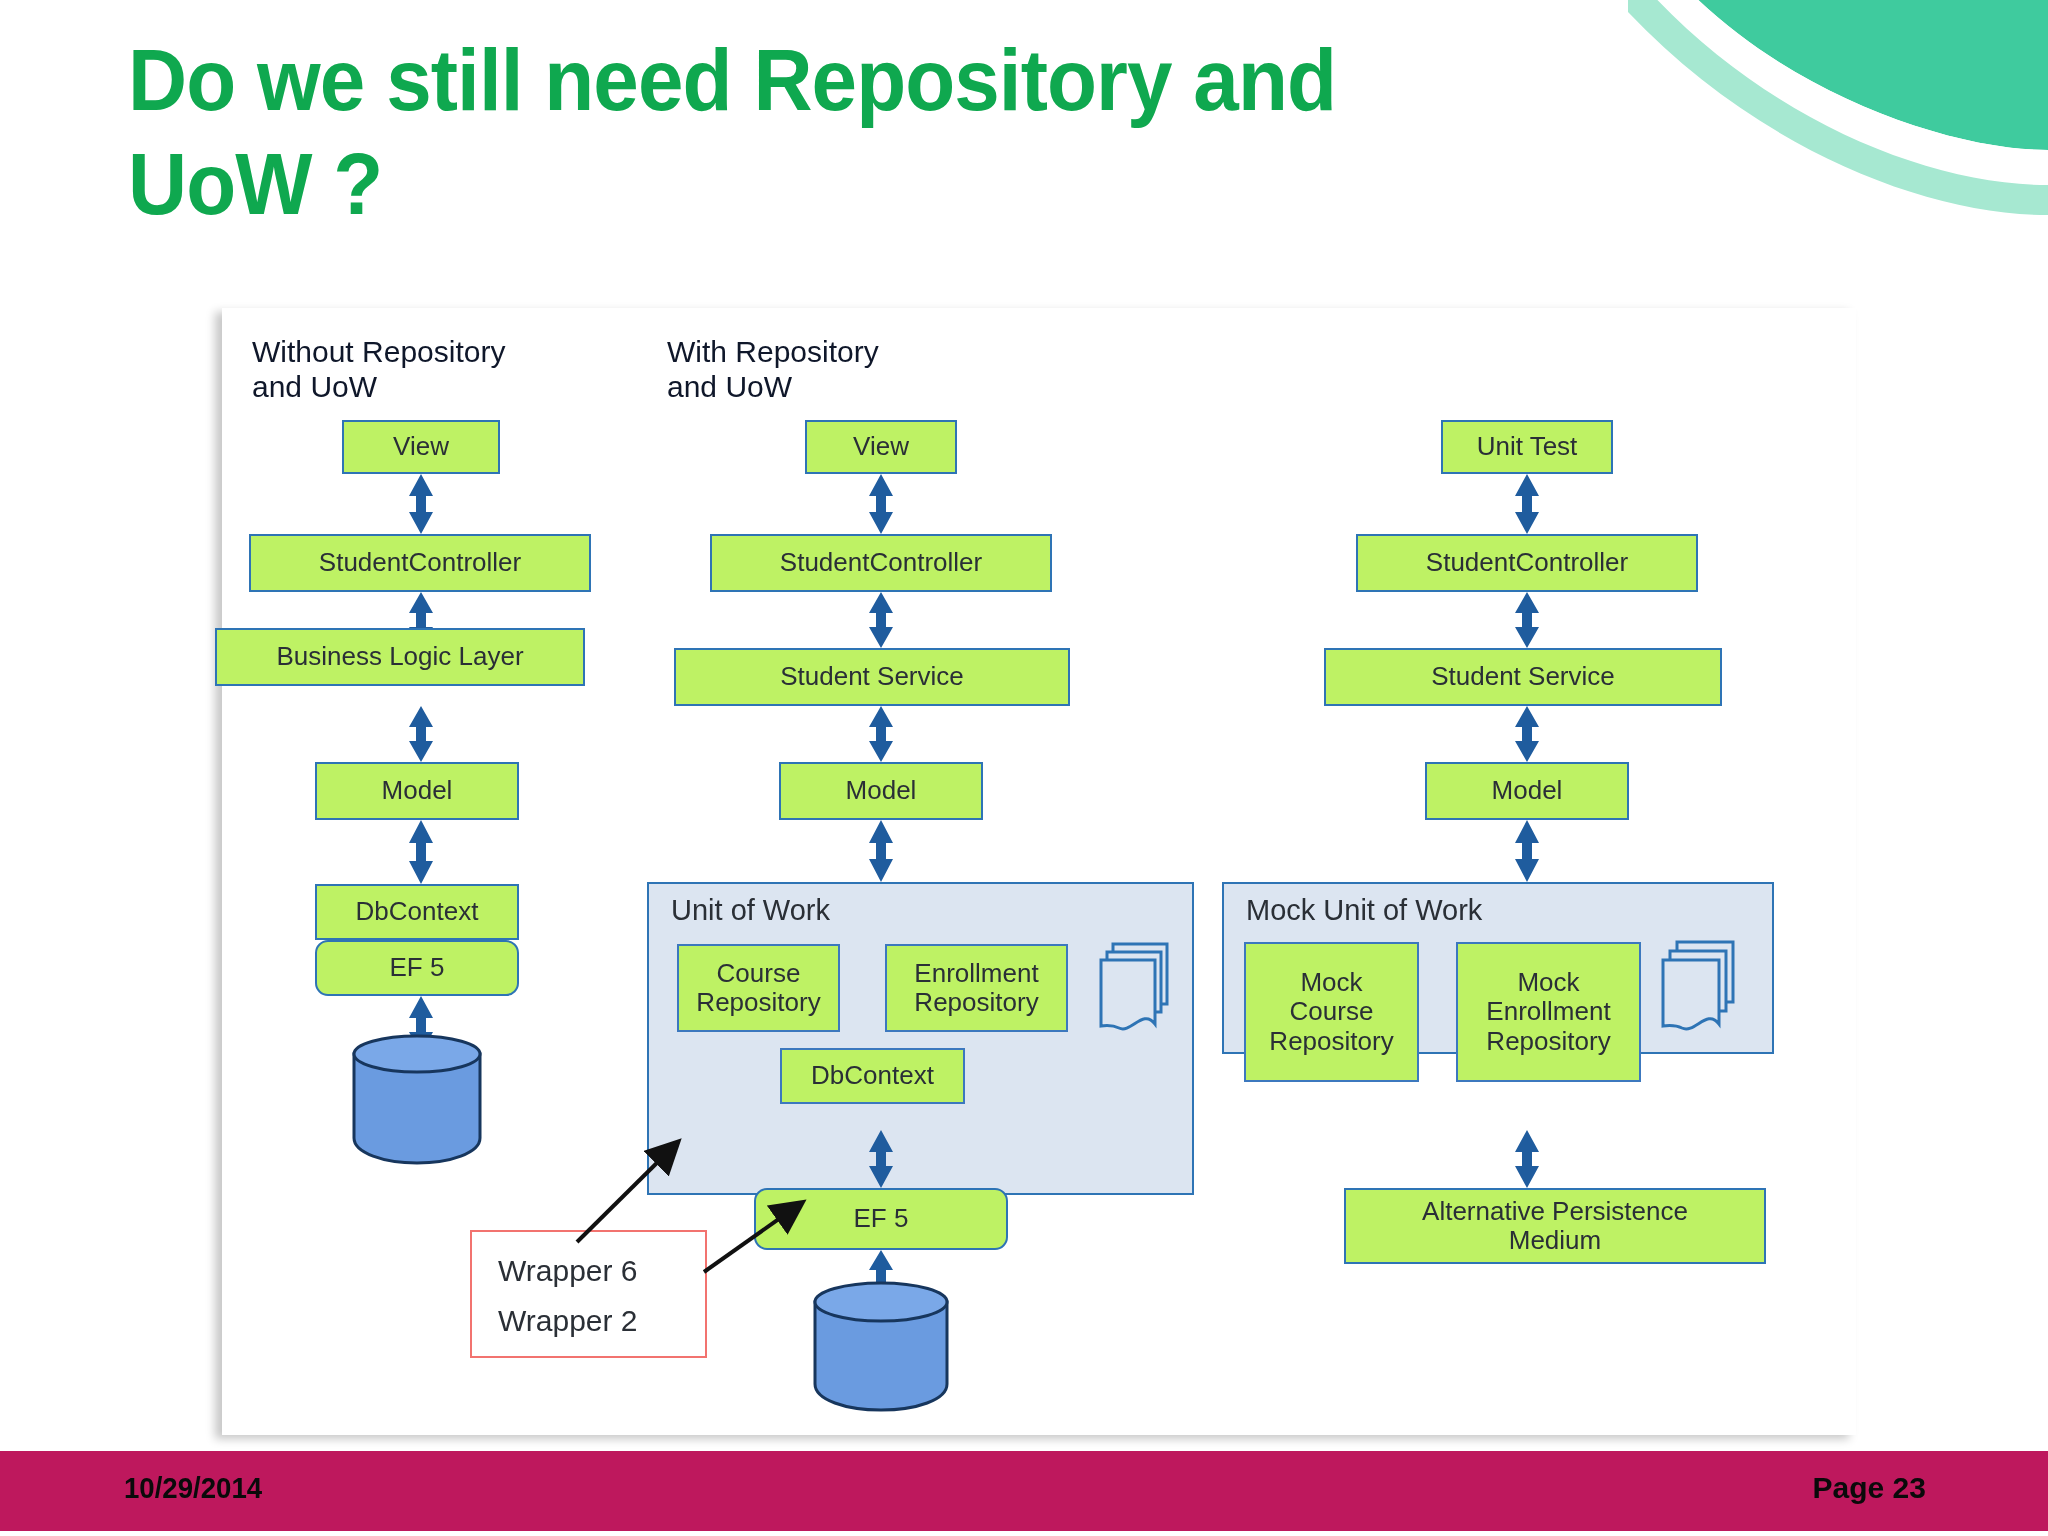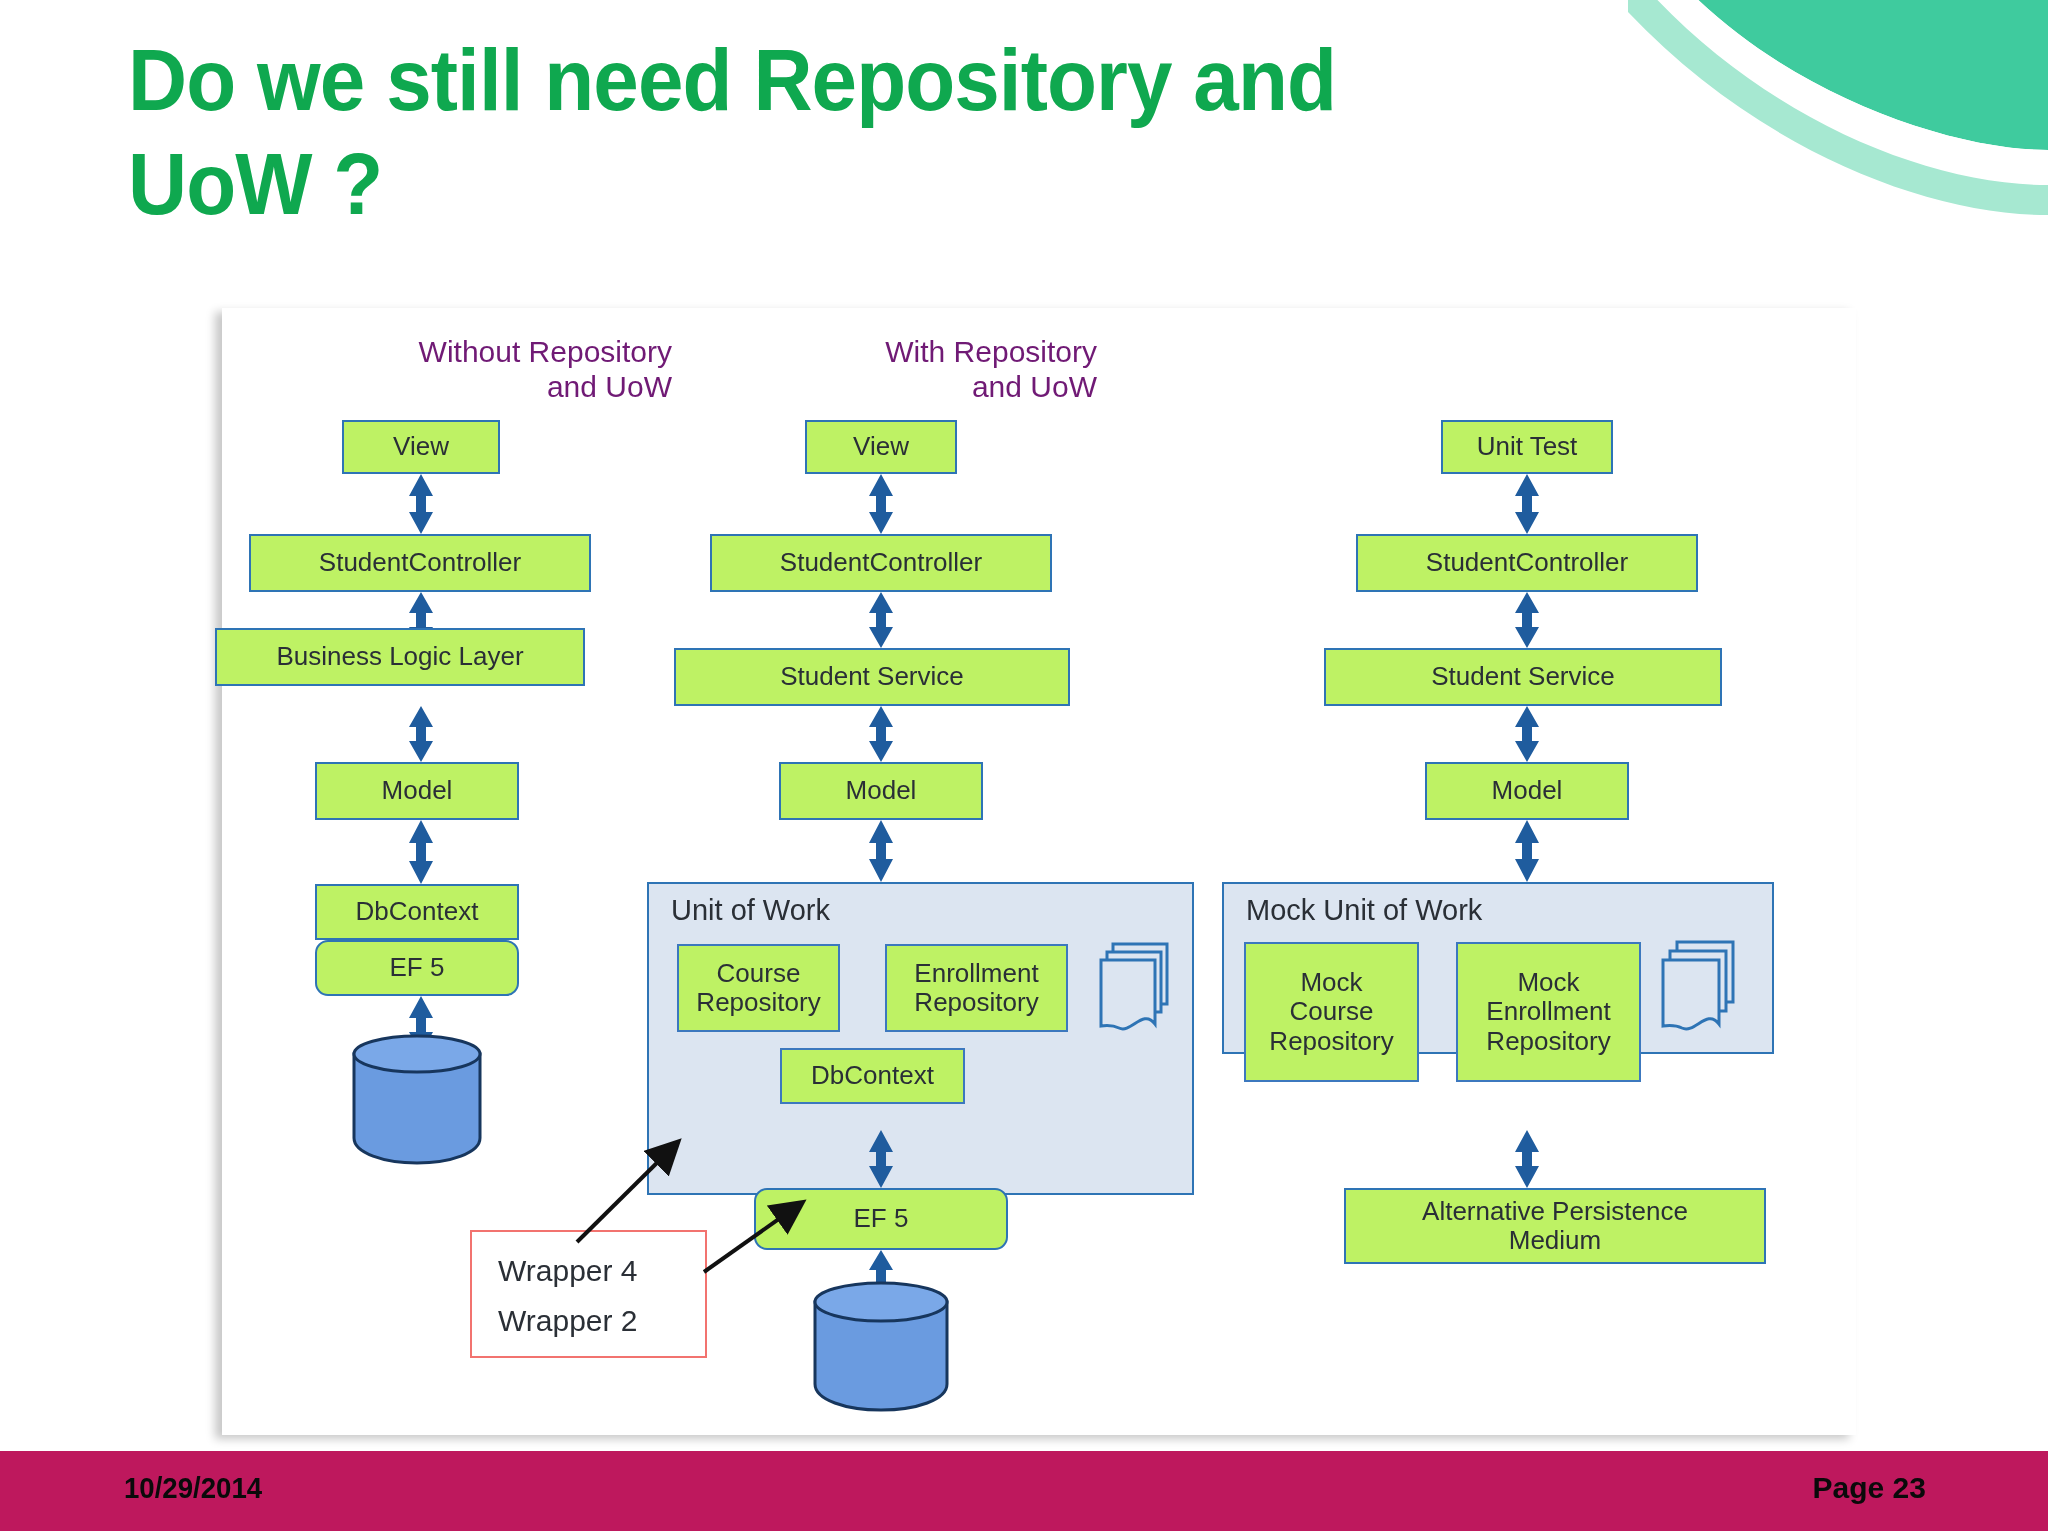--- a/index.html
+++ b/index.html
@@ -47,22 +47,22 @@
     position:absolute;box-sizing:border-box;
     background:#DCE5F1;border:2px solid #2E74B5;
   }
   .group-title{
     position:absolute;left:22px;top:10px;
     font-size:29px;color:#2a2f36;
   }
 
   
   .colhead{
-    position:absolute;text-align:right;
-    font-size:30px;line-height:1.18;color:#701a75;white-space:pre-line;
+    position:absolute;text-align:left;
+    font-size:30px;line-height:1.18;color:#0f172a;white-space:pre-line;
   }
 
   
   .darrow{position:absolute;}
 
   
   .cyl{position:absolute;}
 
   
   .wrapbox{
@@ -247,21 +247,21 @@
   </div>
 
   <svg class="darrow" style="left:1292px;top:822px;" width="26" height="58">
     <path d="M13 0 L25 22 L18 22 L18 36 L25 36 L13 58 L1 36 L8 36 L8 22 L1 22 Z" fill="#1F5C9E"></path>
   </svg>
 
   <div class="nbox" style="left:1122px;top:880px;width:422px;height:76px;">Alternative Persistence
 Medium</div>
 
   <div class="wrapbox" style="left:248px;top:922px;width:237px;height:128px;">
-    <div class="wrapline" style="top:22px;">Wrapper 4</div>
+    <div class="wrapline" style="top:22px;">Wrapper 6</div>
     <div class="wrapline" style="top:72px;">Wrapper 2</div>
   </div>
 
   <svg class="ptr" style="left:350px;top:822px;" width="130" height="118">
     <defs>
       <marker id="ah1" markerWidth="9" markerHeight="9" refX="7" refY="4.5" orient="auto">
         <path d="M0 0 L9 4.5 L0 9 Z" fill="#111111"></path>
       </marker>
     </defs>
     <line x1="5" y1="112" x2="104" y2="14" stroke="#111111" stroke-width="4" marker-end="url(#ah1)"></line>

